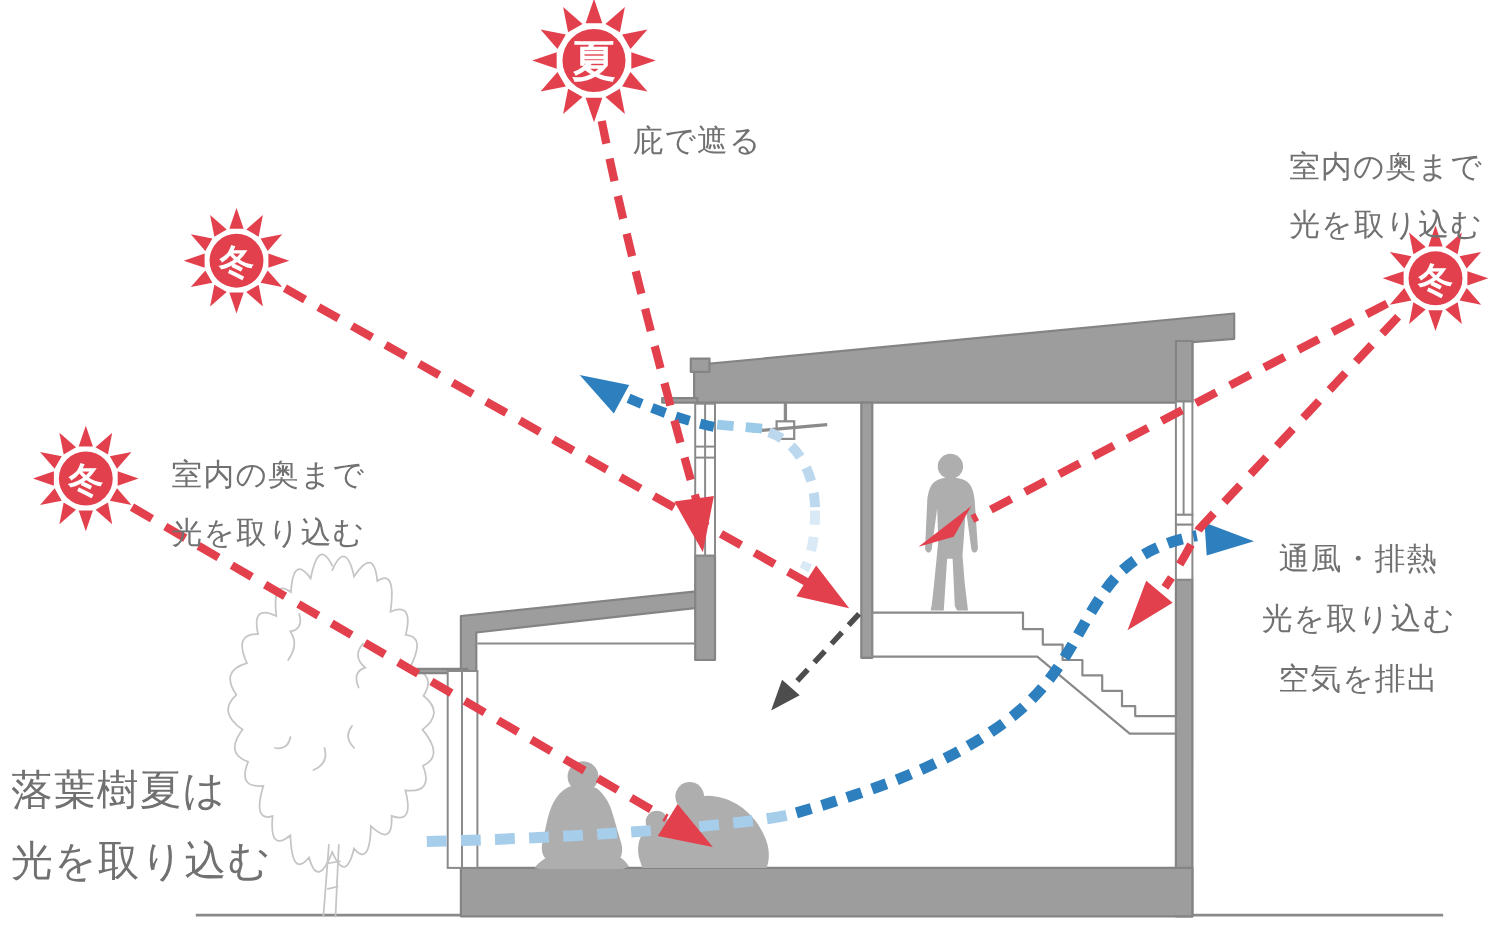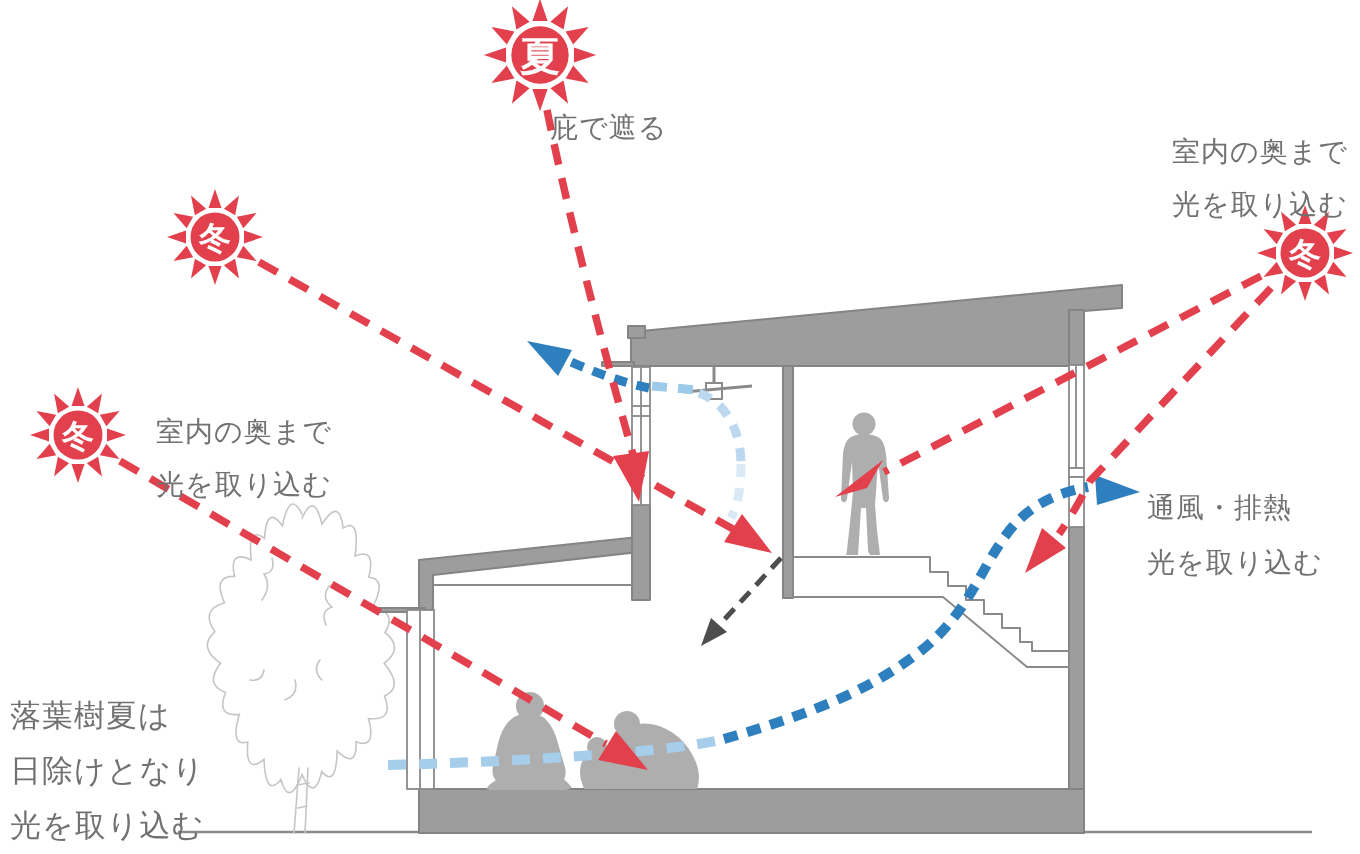--- a/index.html
+++ b/index.html
@@ -2,25 +2,25 @@
 <html><head>
 <meta charset="utf-8">
 <style>
   html,body{margin:0;padding:0;background:#ffffff;}
   #stage{position:relative;width:1360px;height:854px;background:#ffffff;overflow:hidden;
          font-family:"Liberation Sans","DejaVu Sans",sans-serif;}
   #diagram{position:absolute;left:0;top:0;}
   .label{position:absolute;color:#717171;font-size:28px;font-weight:500;
          line-height:1.32;letter-spacing:1px;white-space:nowrap;}
   .label div{white-space:nowrap;margin-top:16px;}
-  #label-eaves{left:550px;top:110px;}
+  #label-eaves{left:575px;top:110px;}
   #label-daylight-left{left:156px;top:398px;}
   #label-daylight-right{left:1172px;top:118px;}
-  #label-ventilation{left:1147px;top:473px;line-height:1.38;}
-  #label-deciduous{left:10px;top:680px;font-size:31px;line-height:1.26;}
+  #label-ventilation{left:1147px;top:473px;line-height:1.38;text-align:center;}
+  #label-deciduous{left:10px;top:680px;font-size:38px;line-height:1.26;}
   .sun-kanji{font-weight:bold;fill:#ffffff;font-family:"Liberation Sans","DejaVu Sans",sans-serif;}
 </style>
 </head>
 <body>
 
 <div id="stage">
 
 <svg id="diagram" width="1360" height="854" viewBox="0 0 1360 854" xmlns="http://www.w3.org/2000/svg">
 
   <defs>
@@ -179,21 +179,21 @@
   </div>
 
   <div class="label" id="label-daylight-right">
     <div>室内の奥まで</div>
     <div>光を取り込む</div>
   </div>
 
   <div class="label" id="label-ventilation">
     <div>通風・排熱</div>
     <div>光を取り込む</div>
+    <div>空気を排出</div>
   </div>
 
   <div class="label" id="label-deciduous">
     <div>落葉樹夏は</div>
-    <div>日除けとなり</div>
     <div>光を取り込む</div>
   </div>
 
 </div>
 
 </body></html>

